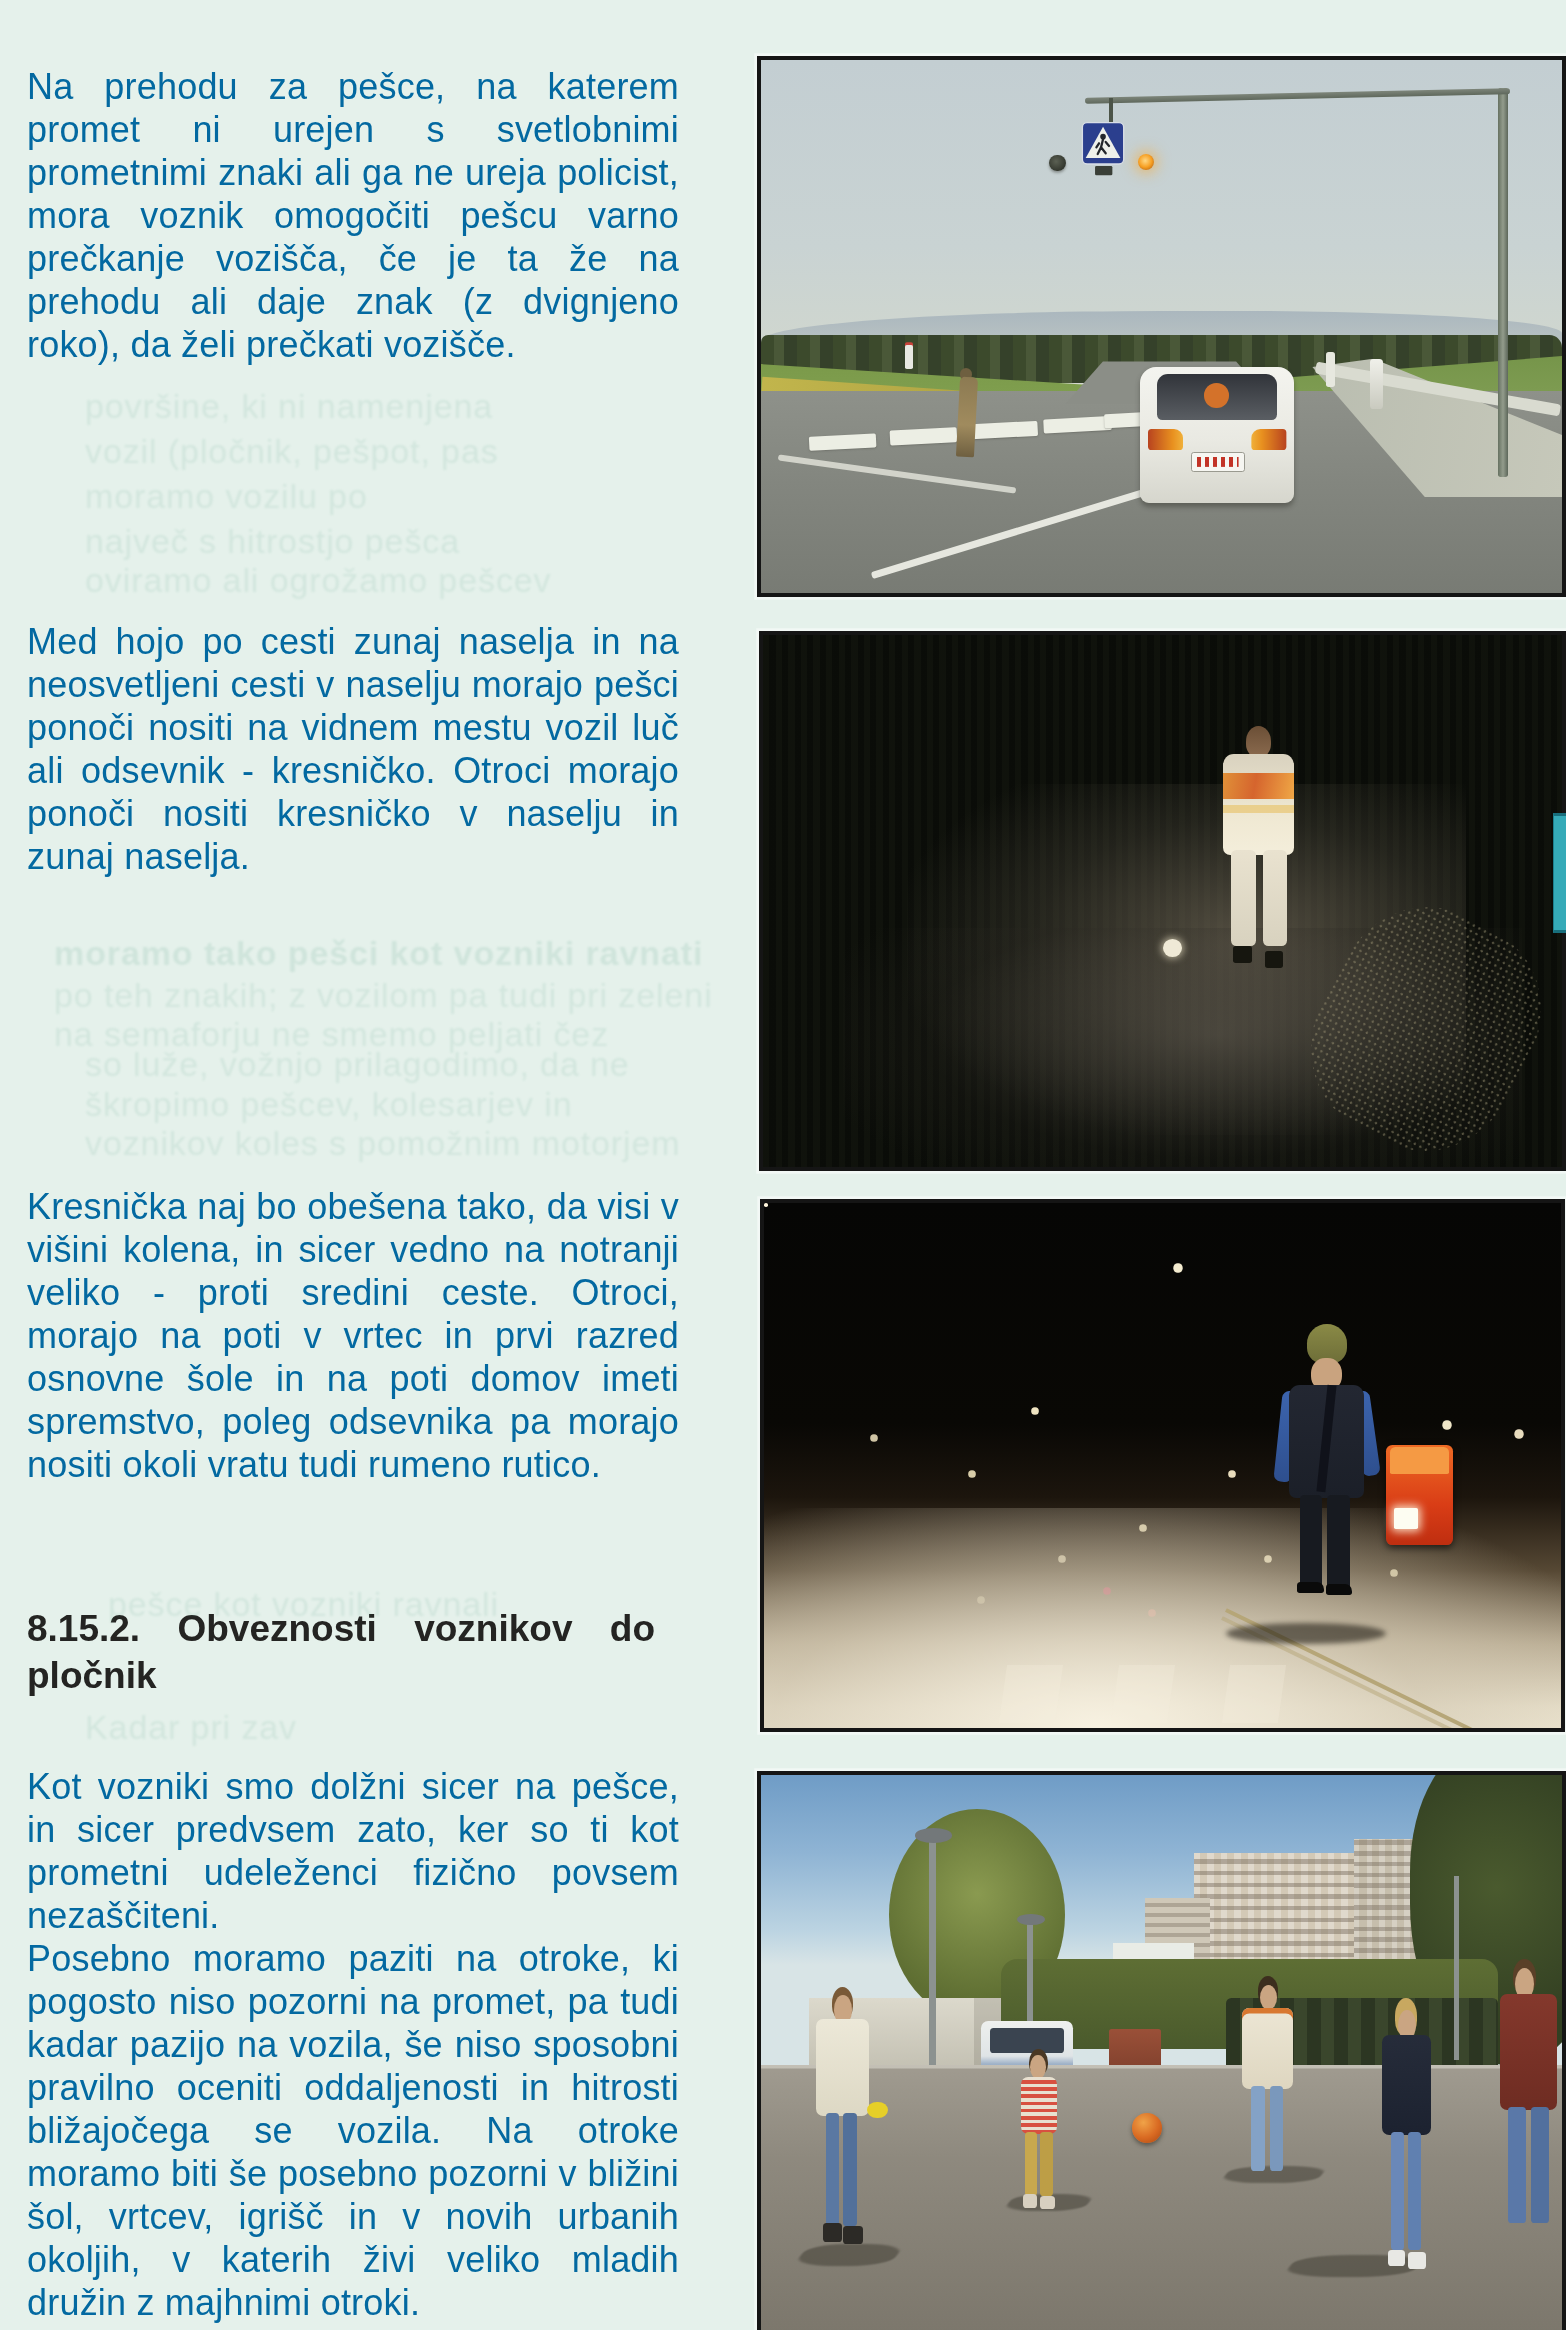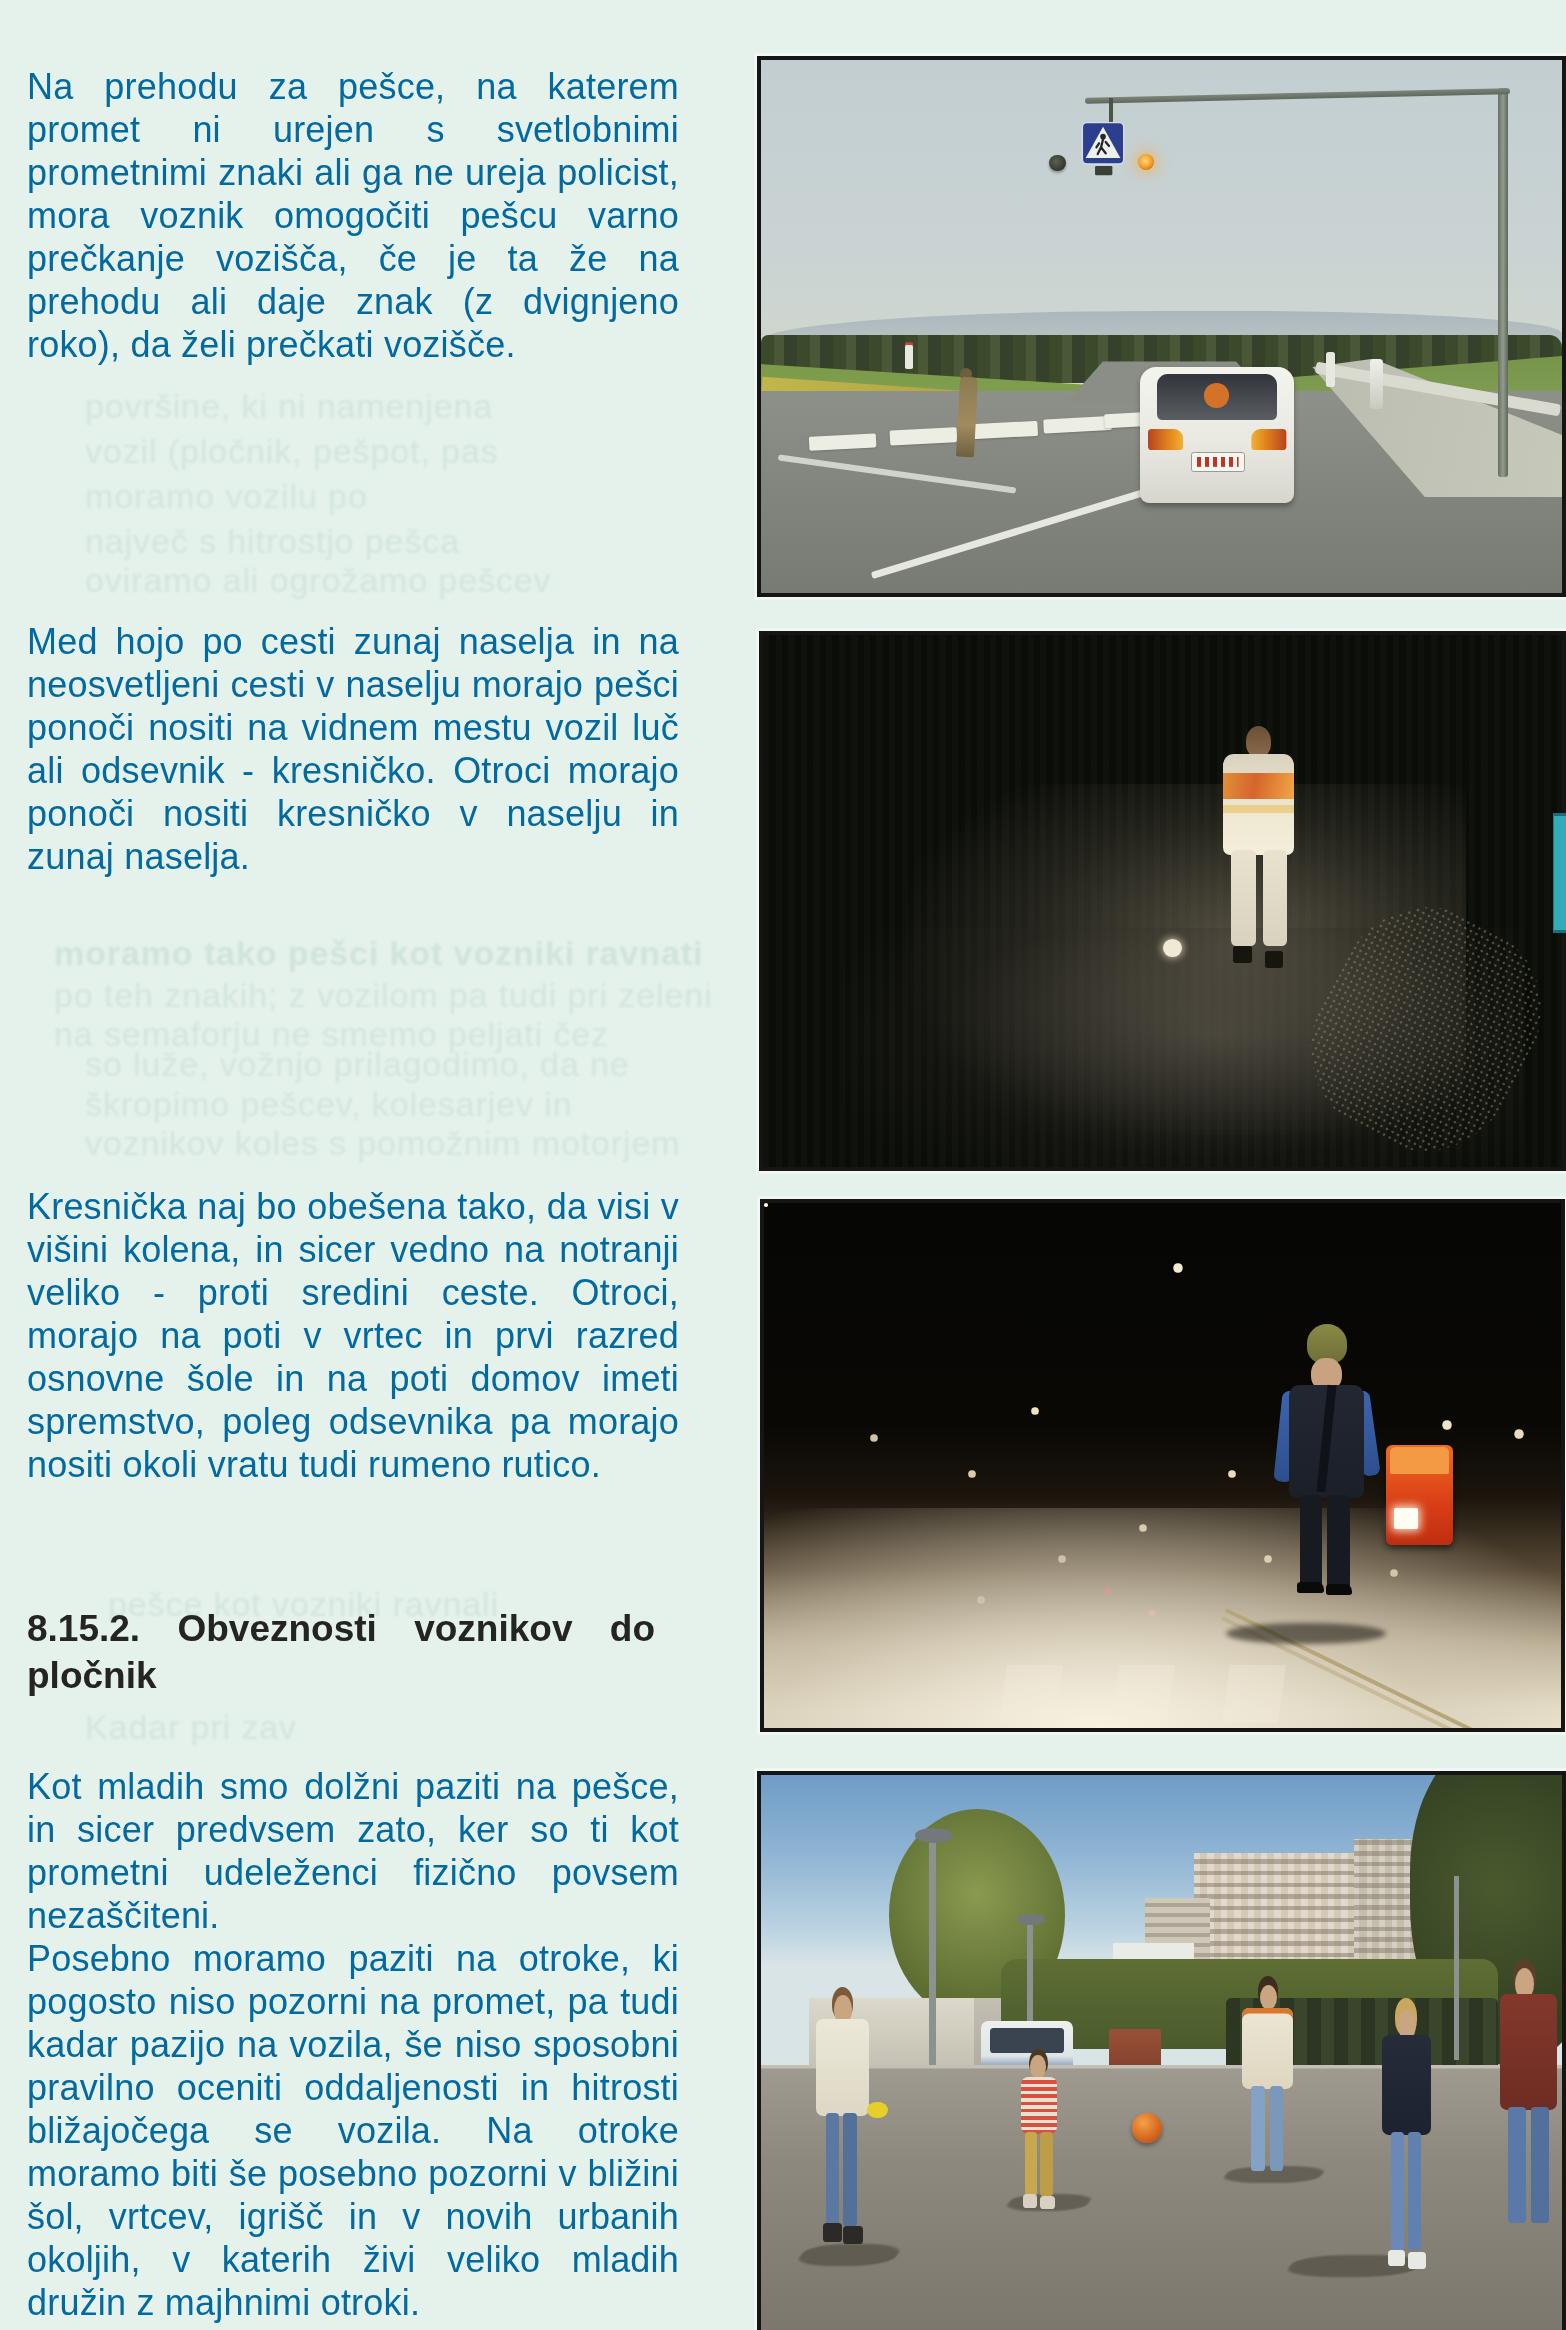--- a/index.html
+++ b/index.html
@@ -148,21 +148,21 @@
     background:#35aab8;border-top:3.6px solid #186e7c;border-bottom:3.6px solid #186e7c;border-left:1.8px solid #1d7f8e;
   }
 </style>
 </head>
 <body>
 
 <p class="bodytext" style="top:65px">Na prehodu za pešce, na katerem promet ni urejen s svetlobnimi prometnimi znaki ali ga ne ureja policist, mora voznik omogočiti pešcu varno prečkanje vozišča, če je ta že na prehodu ali daje znak (z dvignjeno roko), da želi prečkati vozišče.</p>
 <p class="bodytext" style="top:620px">Med hojo po cesti zunaj naselja in na neosvetljeni cesti v naselju morajo pešci ponoči nositi na vidnem mestu vozil luč ali odsevnik - kresničko. Otroci morajo ponoči nositi kresničko v naselju in zunaj naselja.</p>
 <p class="bodytext" style="top:1185px">Kresnička naj bo obešena tako, da visi v višini kolena, in sicer vedno na notranji veliko - proti sredini ceste. Otroci, morajo na poti v vrtec in prvi razred osnovne šole in na poti domov imeti spremstvo, poleg odsevnika pa morajo nositi okoli vratu tudi rumeno rutico.</p>
 <h2 class="heading" style="top:1605px">8.15.2. Obveznosti voznikov do pločnik</h2>
-<p class="bodytext" style="top:1765px">Kot mladih smo dolžni paziti na pešce, in sicer predvsem zato, ker so ti kot prometni udeleženci fizično povsem nezaščiteni.</p>
+<p class="bodytext" style="top:1765px">Kot vozniki smo dolžni sicer na pešce, in sicer predvsem zato, ker so ti kot prometni udeleženci fizično povsem nezaščiteni.</p>
 <p class="bodytext" style="top:1937px">Posebno moramo paziti na otroke, ki pogosto niso pozorni na promet, pa tudi kadar pazijo na vozila, še niso sposobni pravilno oceniti oddaljenosti in hitrosti bližajočega se vozila. Na otroke moramo biti še posebno pozorni v bližini šol, vrtcev, igrišč in v novih urbanih okoljih, v katerih živi veliko mladih družin z majhnimi otroki.</p>
 
 <div class="ghost" style="top:387px;left:85px">površine, ki ni namenjena</div>
 <div class="ghost" style="top:432px;left:85px">vozil (pločnik, pešpot, pas</div>
 <div class="ghost" style="top:477px;left:85px">moramo vozilu po</div>
 <div class="ghost" style="top:522px;left:85px">največ s hitrostjo pešca</div>
 <div class="ghost" style="top:561px;left:85px">oviramo ali ogrožamo pešcev</div>
 <div class="ghost b" style="top:934px;left:54px">moramo tako pešci kot vozniki ravnati</div>
 <div class="ghost" style="top:976px;left:54px">po teh znakih; z vozilom pa tudi pri zeleni</div>
 <div class="ghost" style="top:1015px;left:54px">na semaforju ne smemo peljati čez</div>

